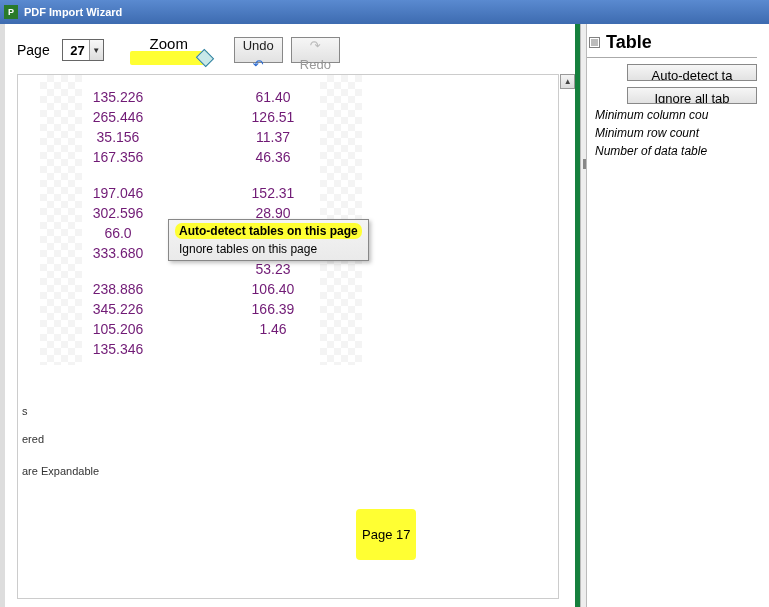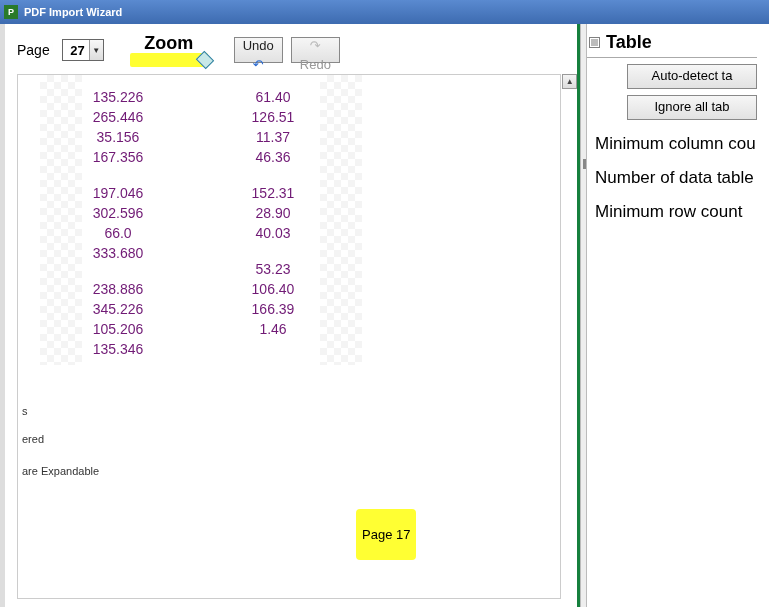--- a/index.html
+++ b/index.html
@@ -32,21 +32,21 @@
     color: #fff;
     font-size: 9px;
     font-weight: bold;
   }
   .main-area {
     display: flex;
     height: 583px;
   }
   .left-panel {
     width: 595px;
-    border-right: 3px solid #15803d;
+    border-right: 5px solid #15803d;
     background: #fff;
     border-left: 5px solid #ddd;
     display: flex;
     flex-direction: column;
   }
   .toolbar {
     height: 44px;
     display: flex;
     align-items: center;
     padding: 8px 8px 0 12px;
@@ -80,22 +80,22 @@
     color: #333;
   }
   .zoom-group {
     display: flex;
     flex-direction: column;
     align-items: center;
     margin-left: 18px;
     margin-right: 18px;
   }
   .zoom-label {
-    font-weight: bold;
-    font-size: 18px;
+    font-weight: normal;
+    font-size: 15px;
   }
   .zoom-slider-wrap {
     position: relative;
     width: 78px;
     height: 14px;
     background: #ffff33;
     border-radius: 2px;
     margin-top: -1px;
   }
   .zoom-slider-handle {
@@ -259,33 +259,34 @@
   }
   .section-title {
     font-size: 18px;
     font-weight: bold;
   }
   .panel-btn {
     display: block;
     margin: 6px 0 0 40px;
     background: linear-gradient(#f6f6f6,#e2e2e2);
     border: 1px solid #888;
-    height: 25px;
+    height: 17px;
     width: 130px;
     text-align: center;
     line-height: 22px;
     font-size: 13px;
     overflow: hidden;
     white-space: nowrap;
   }
   .panel-row {
-    margin: 14px 0 0 8px;
-    font-size: 17px;
+    margin: 4px 0 0 8px;
+    font-size: 12px;
     white-space: nowrap;
     overflow: hidden;
+    font-style: italic;
   }
 </style>
 </head>
 <body>
 
 <div class="titlebar">
   <span class="icon">P</span>
   <span>PDF Import Wizard</span>
 </div>
 
@@ -346,20 +347,24 @@
             <div>28.90</div>
             <div></div>
             <div>40.03</div>
             <div class="row-gap"></div>
             <div>53.23</div>
             <div>106.40</div>
             <div>166.39</div>
             <div>1.46</div>
           </div>
 
+        <div class="context-menu">
+          <div class="item hl">Auto-detect tables on this page</div>
+          <div class="item">Ignore tables on this page</div>
+        </div>
 
         <div class="small-text txt-s">s</div>
         <div class="small-text txt-ered">ered</div>
         <div class="small-text txt-expand">are Expandable</div>
 
         <div class="page-num-wrap">
           <span class="page-num-hl">Page 17</span>
         </div>
       </div>
     </div>
@@ -368,17 +373,17 @@
   <div class="splitter"></div>
 
   <div class="right-panel">
     <div class="section-head">
       <span class="collapse-icon"></span>
       <span class="section-title">Table</span>
     </div>
     <span class="panel-btn">Auto-detect ta</span>
     <span class="panel-btn">Ignore all tab</span>
     <div class="panel-row">Minimum column cou</div>
+    <div class="panel-row">Minimum row count</div>
     <div class="panel-row">Number of data table</div>
-    <div class="panel-row">Minimum row count</div>
   </div>
 
 </div>
 
 </body></html>

